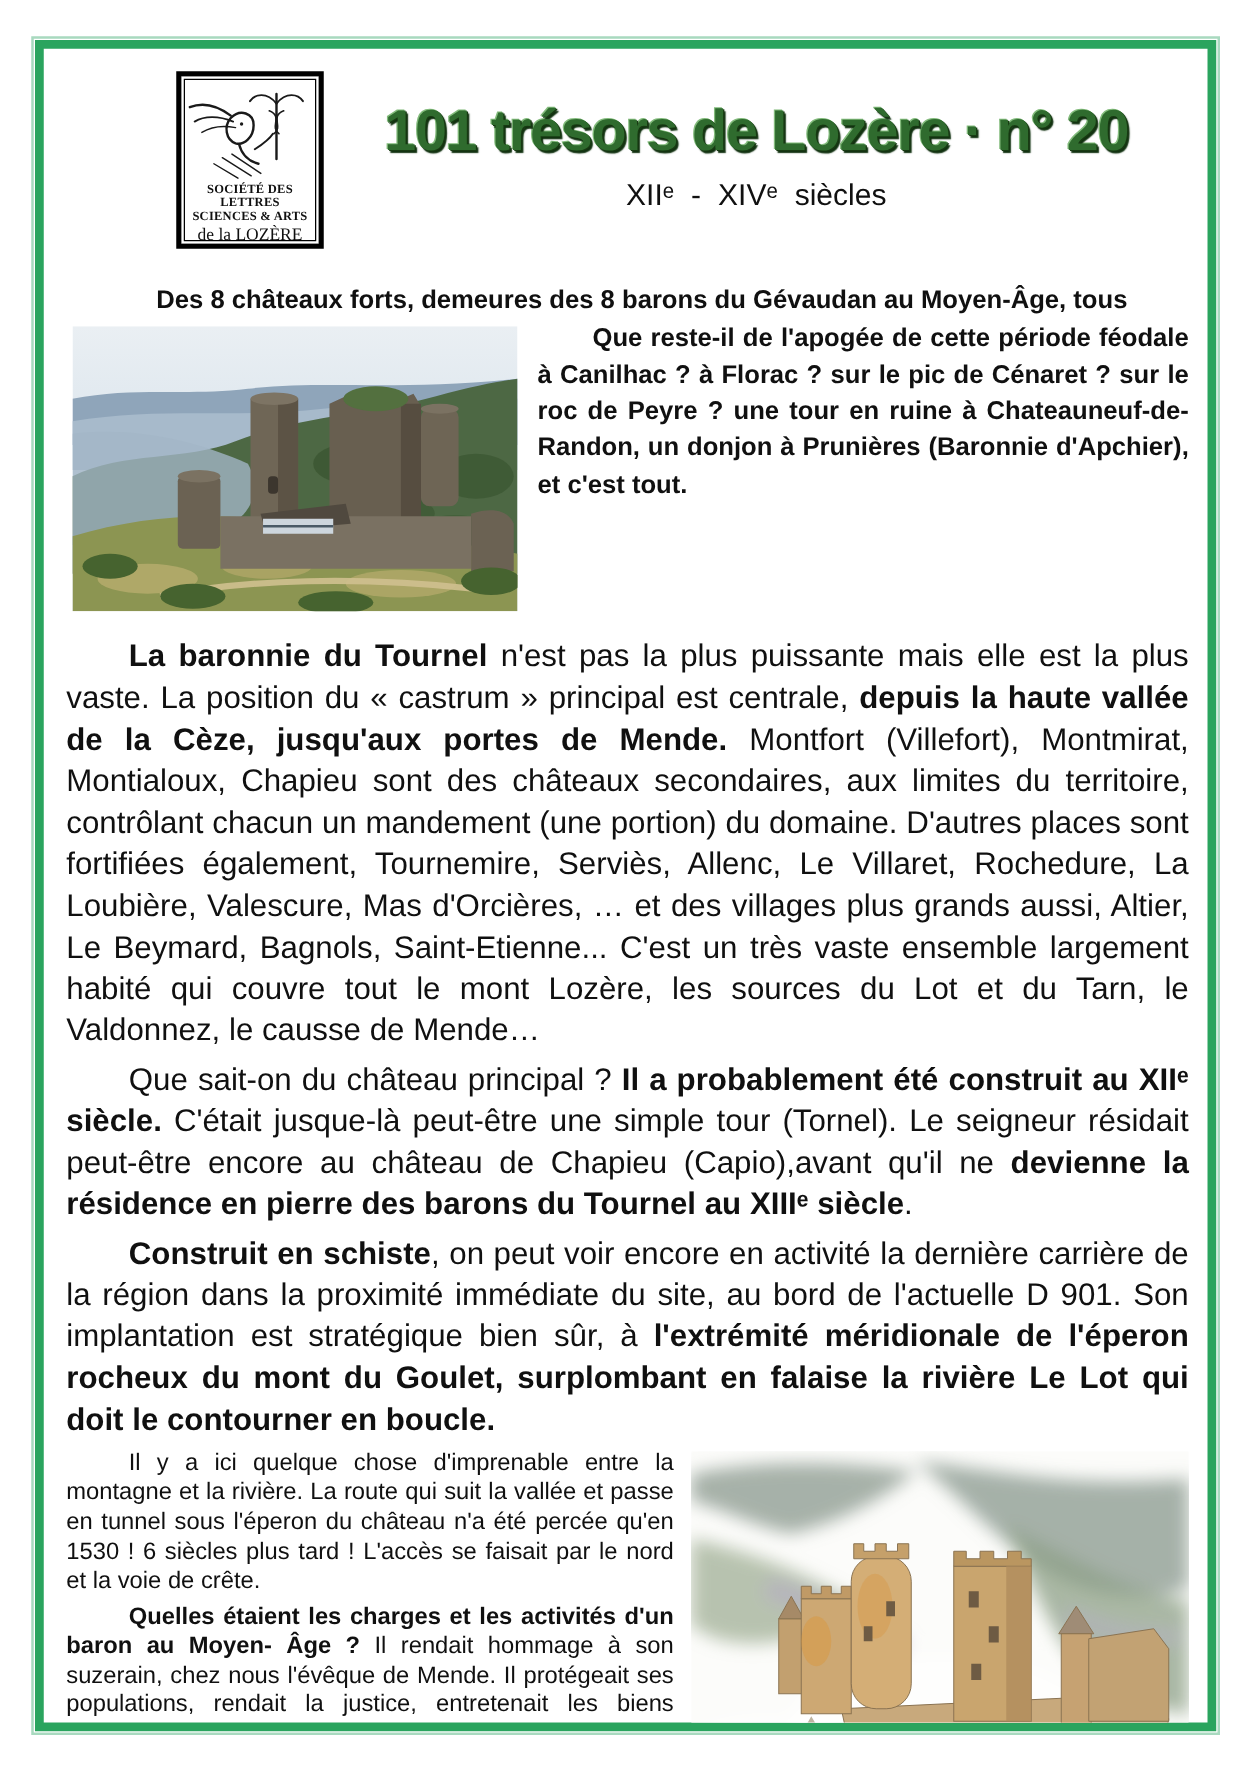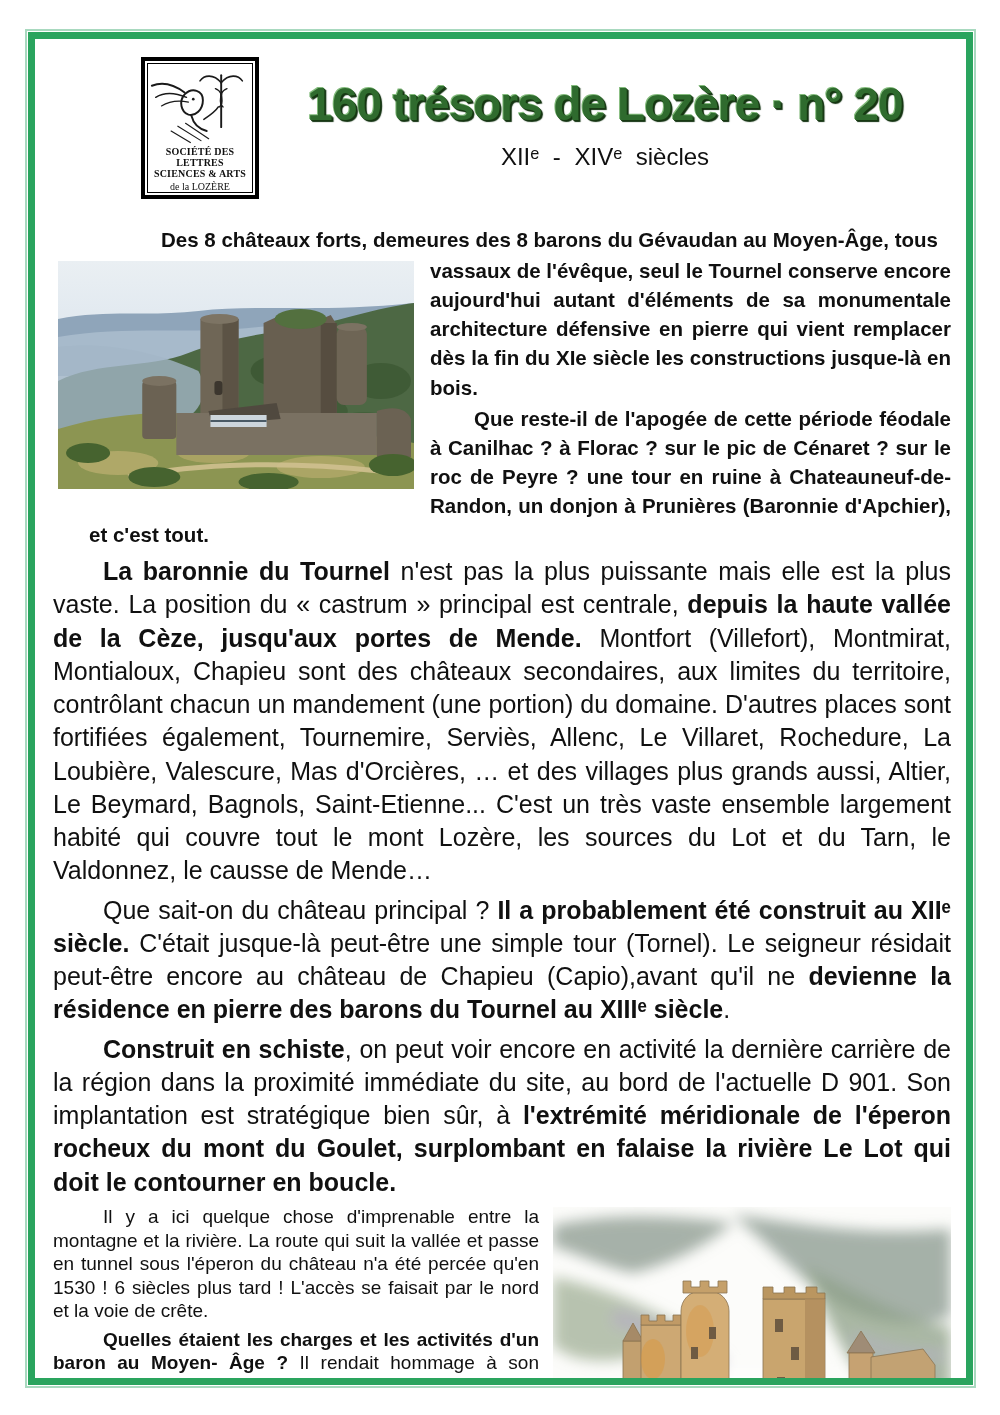--- a/index.html
+++ b/index.html
@@ -15,32 +15,32 @@
   }
   header{display:flex;margin-top:10px;}
   .logo{
     flex:none;width:118px;height:142px;margin-left:88px;box-sizing:border-box;
     border:4px solid #000;box-shadow:inset 0 0 0 2px #fff, inset 0 0 0 3px #000;
     padding:5px 3px 3px;display:flex;flex-direction:column;align-items:center;background:#fff;
   }
   .logo svg{width:100%;height:78px;flex:none;}
   .logo-text{font-family:"Liberation Serif","DejaVu Serif",serif;text-align:center;line-height:1.12;margin-top:2px;}
   .logo-text .l1,.logo-text .l2{font-size:10px;letter-spacing:.2px;font-weight:600;}
-  .logo-text .l3{font-size:10px;margin-top:1px;}
+  .logo-text .l3{font-size:14px;margin-top:1px;}
   .titles{flex:1;text-align:center;}
   h1{
     margin:20px 0 0;font-size:46px;font-weight:bold;letter-spacing:-1px;
     color:#2f6b2e;
     text-shadow:1px 1px 0 #173912, 2px 2px 1px #10300f, -1px -1px 0 #83bb7c;
   }
   h2{margin:42px 0 0;font-size:27px;font-weight:bold;letter-spacing:.5px;}
   h3{margin:12px 0 0;font-size:24px;font-weight:normal;word-spacing:7px;}
   p{margin:0;}
   .just{text-align:justify;}
-  .bold-par{font-weight:bold;font-size:20.5px;line-height:1.42;margin-left:36px;}
+  .bold-par{font-weight:bold;font-size:20.5px;line-height:1.42;}
   .lead{margin-top:26px;text-indent:72px;}
   .intro-flow{margin-top:2px;}
   .photo{float:left;width:356px;height:228px;margin:5px 16px 20px 5px;}
   .photo svg,.drawing svg{display:block;width:100%;height:100%;}
   .p2{text-indent:44px;margin-top:2px;}
   .body{clear:both;font-size:25px;line-height:1.33;text-indent:50px;margin-top:6px;}
   .lower{margin-top:6px;}
   .drawing{float:right;width:398px;height:300px;margin:2px 0 6px 14px;}
   .lowerp{font-size:19px;line-height:1.24;text-indent:50px;}
   .lowerp + .lowerp{margin-top:5px;}
@@ -73,21 +73,21 @@
           <circle cx="47" cy="33" r="1.4" fill="#1a1a1a" stroke="none"></circle>
         </g>
       </svg>
       <div class="logo-text">
         <div class="l1">SOCIÉTÉ DES LETTRES</div>
         <div class="l2">SCIENCES &amp; ARTS</div>
         <div class="l3">de la LOZÈRE</div>
       </div>
     </div>
     <div class="titles">
-      <h1>160 trésors de Lozère · n° 20</h1>
+      <h1>101 trésors de Lozère · n° 20</h1>
       <h3>XIIᵉ - XIVᵉ siècles</h3>
     </div>
   </header>
 
   <p class="lead bold-par just"><span class="b">Des 8 châteaux forts, demeures des 8 barons du Gévaudan au Moyen-Âge, tous</span></p>
 
   <div class="intro-flow">
     <div class="photo">
       <svg viewBox="0 0 355 228" preserveAspectRatio="none" aria-hidden="true">
         <defs>
@@ -126,21 +126,20 @@
         <rect x="152" y="154" width="56" height="12" fill="#cdd6dd"></rect>
         <line x1="152" y1="160" x2="208" y2="160" stroke="#4a5a66" stroke-width="2"></line>
         <path d="M318,150 C336,144 348,148 352,158 L352,196 L318,196 Z" fill="#6b6253"></path>
         <path d="M70,216 C140,202 230,200 320,210" stroke="#cfc08f" stroke-width="5" fill="none" opacity="0.9"></path>
         <ellipse cx="30" cy="192" rx="22" ry="10" fill="#46632f"></ellipse>
         <ellipse cx="96" cy="216" rx="26" ry="10" fill="#46632f"></ellipse>
         <ellipse cx="210" cy="221" rx="30" ry="9" fill="#46632f"></ellipse>
         <ellipse cx="334" cy="204" rx="24" ry="11" fill="#46632f"></ellipse>
       </svg>
     </div>
-    <p class="bold-par just"><span class="b">vassaux de l'évêque, seul le Tournel conserve encore aujourd'hui autant d'éléments de sa monumentale architecture défensive en pierre qui vient remplacer dès la fin du XIe siècle les constructions jusque-là en bois.</span></p>
     <p class="bold-par just p2"><span class="b">Que reste-il de l'apogée de cette période féodale à Canilhac ? à Florac ? sur le pic de Cénaret ? sur le roc de Peyre ? une tour en ruine à Chateauneuf-de-Randon, un donjon à Prunières (Baronnie d'Apchier), et c'est tout.</span></p>
   </div>
 
   <p class="body just"><span class="b">La baronnie du Tournel</span><span> n'est pas la plus puissante mais elle est la plus vaste. La position du « castrum » principal est centrale, </span><span class="b">depuis la haute vallée de la Cèze, jusqu'aux portes de Mende.</span><span> Montfort (Villefort), Montmirat, Montialoux, Chapieu sont des châteaux secondaires, aux limites du territoire, contrôlant chacun un mandement (une portion) du domaine. D'autres places sont fortifiées également, Tournemire, Serviès, Allenc, Le Villaret, Rochedure, La Loubière, Valescure, Mas d'Orcières, … et des villages plus grands aussi, Altier, Le Beymard, Bagnols, Saint-Etienne... C'est un très vaste ensemble largement habité qui couvre tout  le mont Lozère, les sources du Lot et du Tarn, le Valdonnez, le causse de Mende…</span></p>
   <p class="body just"><span>Que sait-on du château principal ? </span><span class="b">Il a probablement été construit au XIIᵉ siècle.</span><span> C'était  jusque-là peut-être une simple tour (Tornel). Le seigneur résidait peut-être encore au château de Chapieu (Capio),avant qu'il ne </span><span class="b">devienne la résidence en pierre des barons du Tournel au XIIIᵉ siècle</span><span>.</span></p>
   <p class="body just"><span class="b">Construit en schiste</span><span>, on peut voir encore en activité la dernière carrière de la région dans la proximité immédiate du site, au bord de l'actuelle D 901. Son implantation est stratégique bien sûr, à </span><span class="b">l'extrémité méridionale de l'éperon rocheux du mont du Goulet, surplombant en falaise la rivière Le Lot qui doit le contourner en boucle.</span></p>
 
   <div class="lower">
     <div class="drawing">
       <svg viewBox="0 0 398 300" preserveAspectRatio="none" aria-hidden="true">

